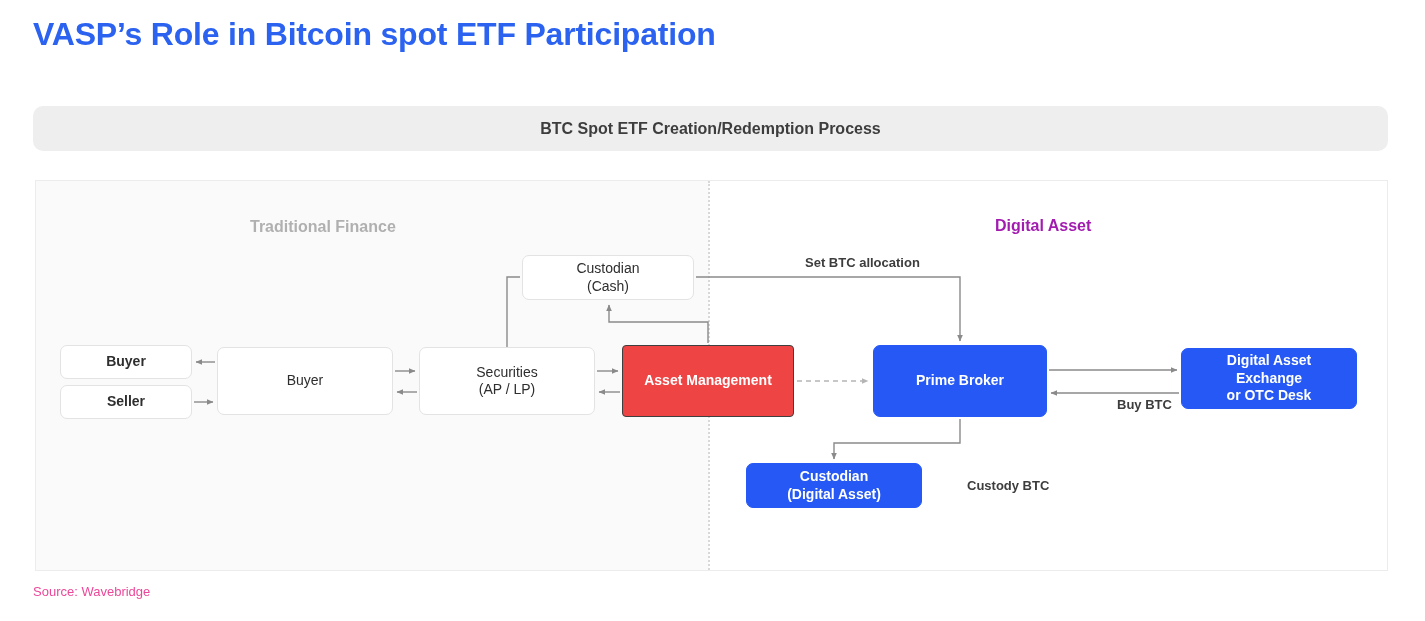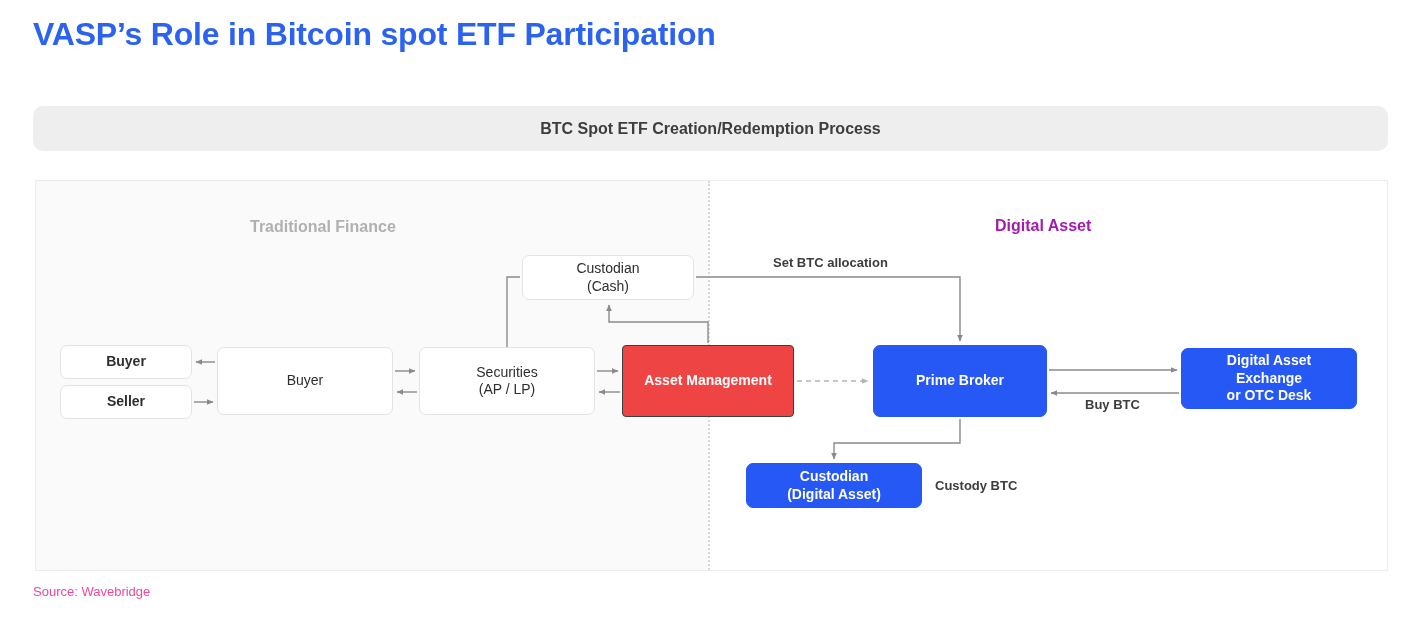--- a/index.html
+++ b/index.html
@@ -113,20 +113,21 @@
   #node-dae          { left: 1181px; top: 348px; width: 176px; height: 61px; }
   #node-custodian-da { left: 746px; top: 463px; width: 176px; height: 45px; }
 
   
   .edge-label {
     position: absolute;
     font-size: 13px;
     font-weight: 700;
     color: #3d3d3d;
     white-space: nowrap;
+    margin-left: 32px;
   }
   #lbl-set-btc   { left: 773px;  top: 255px; }
   #lbl-buy-btc   { left: 1085px; top: 397px; }
   #lbl-custody   { left: 935px;  top: 478px; }
 
   
   #edges {
     position: absolute;
     left: 0; top: 0;
     width: 1425px; height: 621px;

